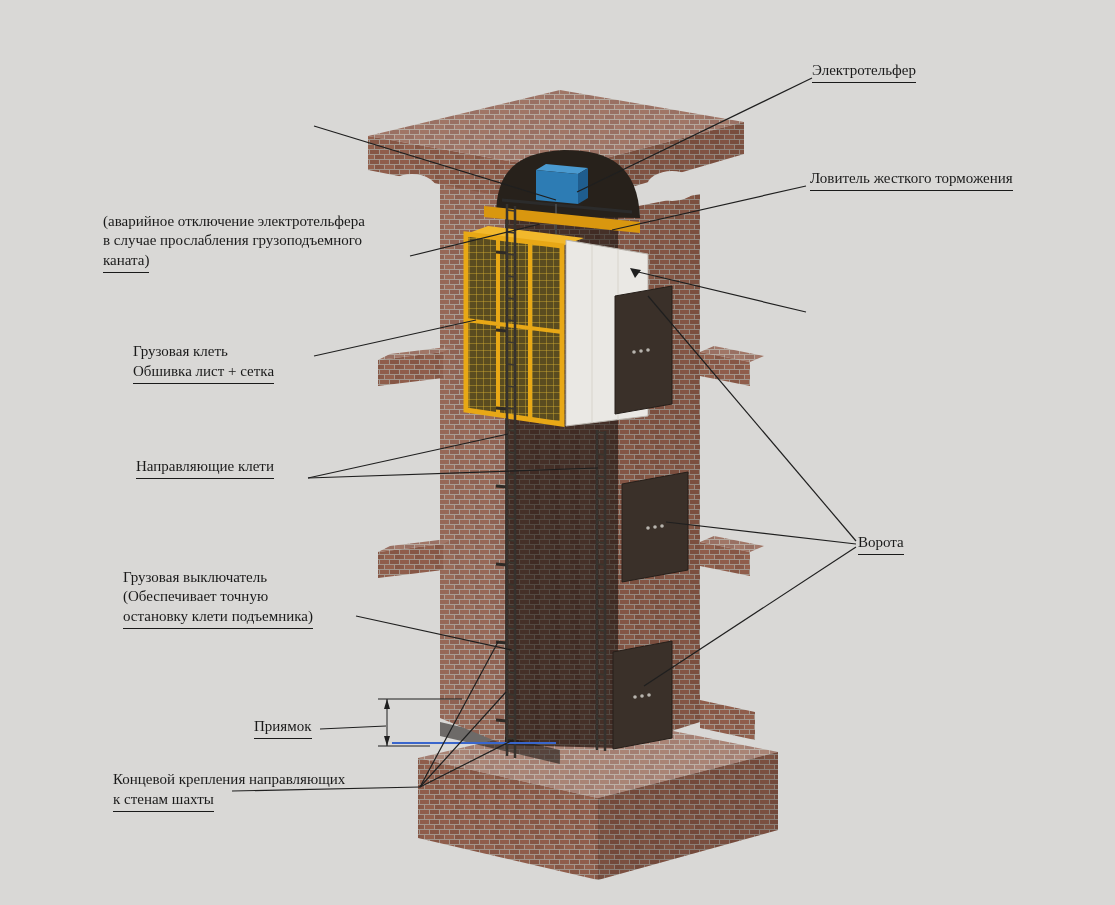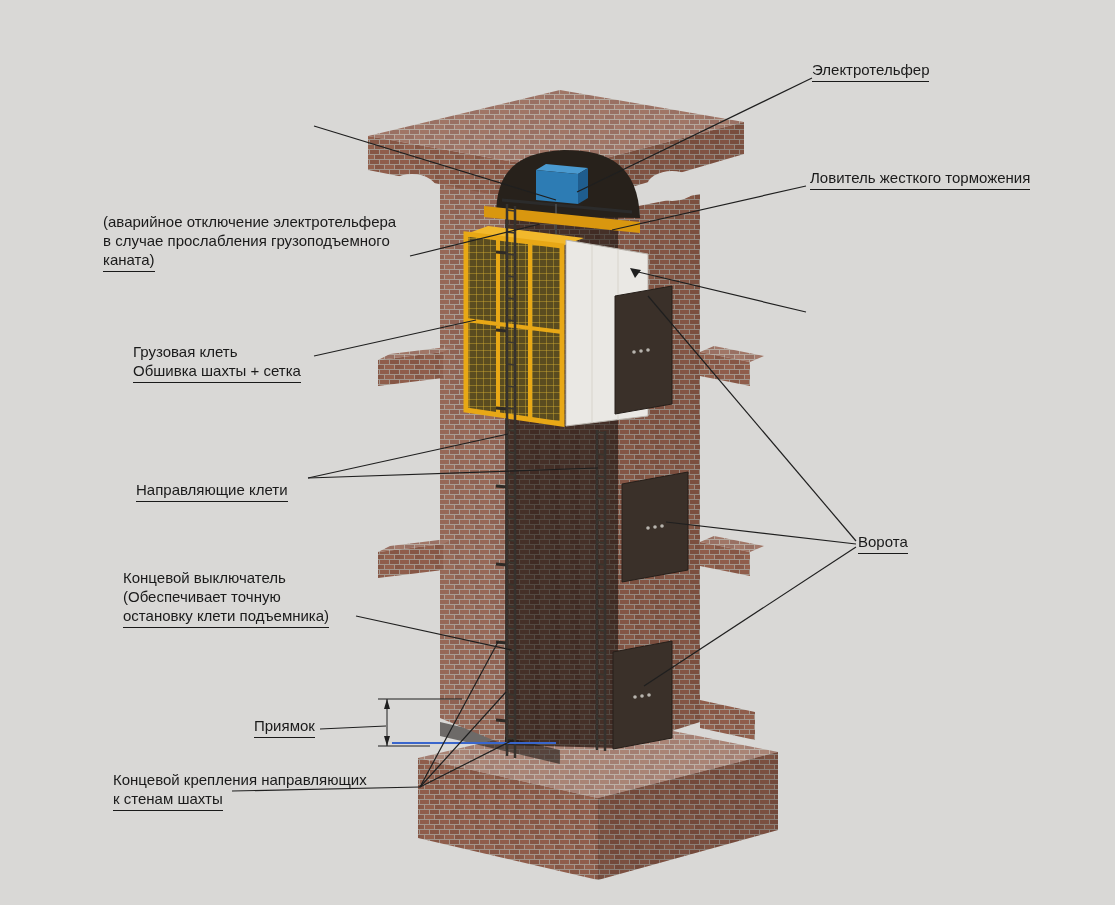--- a/index.html
+++ b/index.html
@@ -1,20 +1,20 @@
 <!DOCTYPE html>
 <html><head>
 <meta charset="utf-8">
 <style>
   html,body{margin:0;padding:0;background:#d9d8d6;}
   #stage{position:relative;width:1115px;height:905px;overflow:hidden;
          font-family:"Liberation Sans",sans-serif;color:#1a1a1a;}
   #scene{position:absolute;left:0;top:0;}
   .lbl{position:absolute;font-size:15px;line-height:19px;white-space:nowrap;}
-  .lbl .ln{display:block;}
+  .lbl .ln{display:block;font-family:Liberation Serif, serif;}
   .lbl .ln.u{display:inline-block;border-bottom:1px solid #1a1a1a;padding-bottom:2px;}
 </style>
 </head>
 <body>
 
 <div id="stage">
 
 <svg id="scene" width="1115" height="905" viewBox="0 0 1115 905">
   <defs>
     <pattern id="brick" width="20" height="10" patternUnits="userSpaceOnUse">
@@ -183,33 +183,33 @@
 
 <div class="lbl" style="left:103px;top:212px">
   <span class="ln">(аварийное отключение электротельфера</span>
   <span class="ln">в случае прослабления грузоподъемного</span>
   <span class="ln u">каната)</span>
 </div>
 
 
 <div class="lbl" style="left:133px;top:342px">
   <span class="ln">Грузовая клеть</span>
-  <span class="ln u">Обшивка шахты + сетка</span>
-</div>
-
-<div class="lbl" style="left:136px;top:480px">
+  <span class="ln u">Обшивка лист + сетка</span>
+</div>
+
+<div class="lbl" style="left:136px;top:456px">
   <span class="ln u">Направляющие клети</span>
 </div>
 
 <div class="lbl" style="left:858px;top:532px">
   <span class="ln u">Ворота</span>
 </div>
 
 <div class="lbl" style="left:123px;top:568px">
-  <span class="ln">Концевой выключатель</span>
+  <span class="ln">Грузовая выключатель</span>
   <span class="ln">(Обеспечивает точную</span>
   <span class="ln u">остановку клети подъемника)</span>
 </div>
 
 <div class="lbl" style="left:254px;top:716px">
   <span class="ln u">Приямок</span>
 </div>
 
 <div class="lbl" style="left:113px;top:770px">
   <span class="ln">Концевой крепления направляющих</span>

